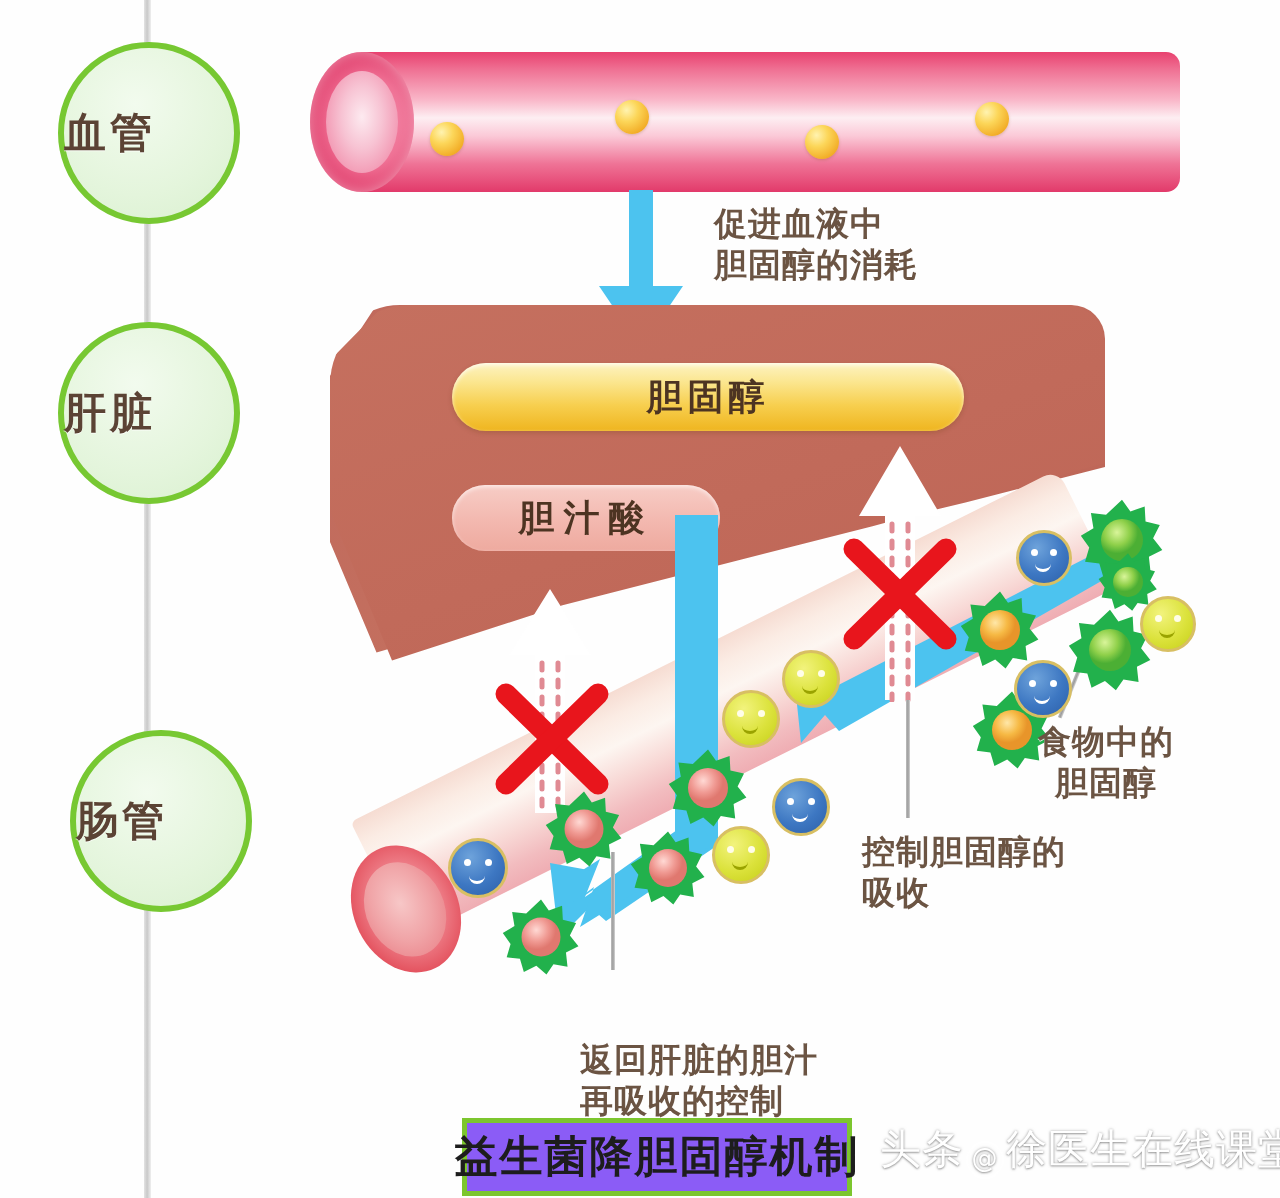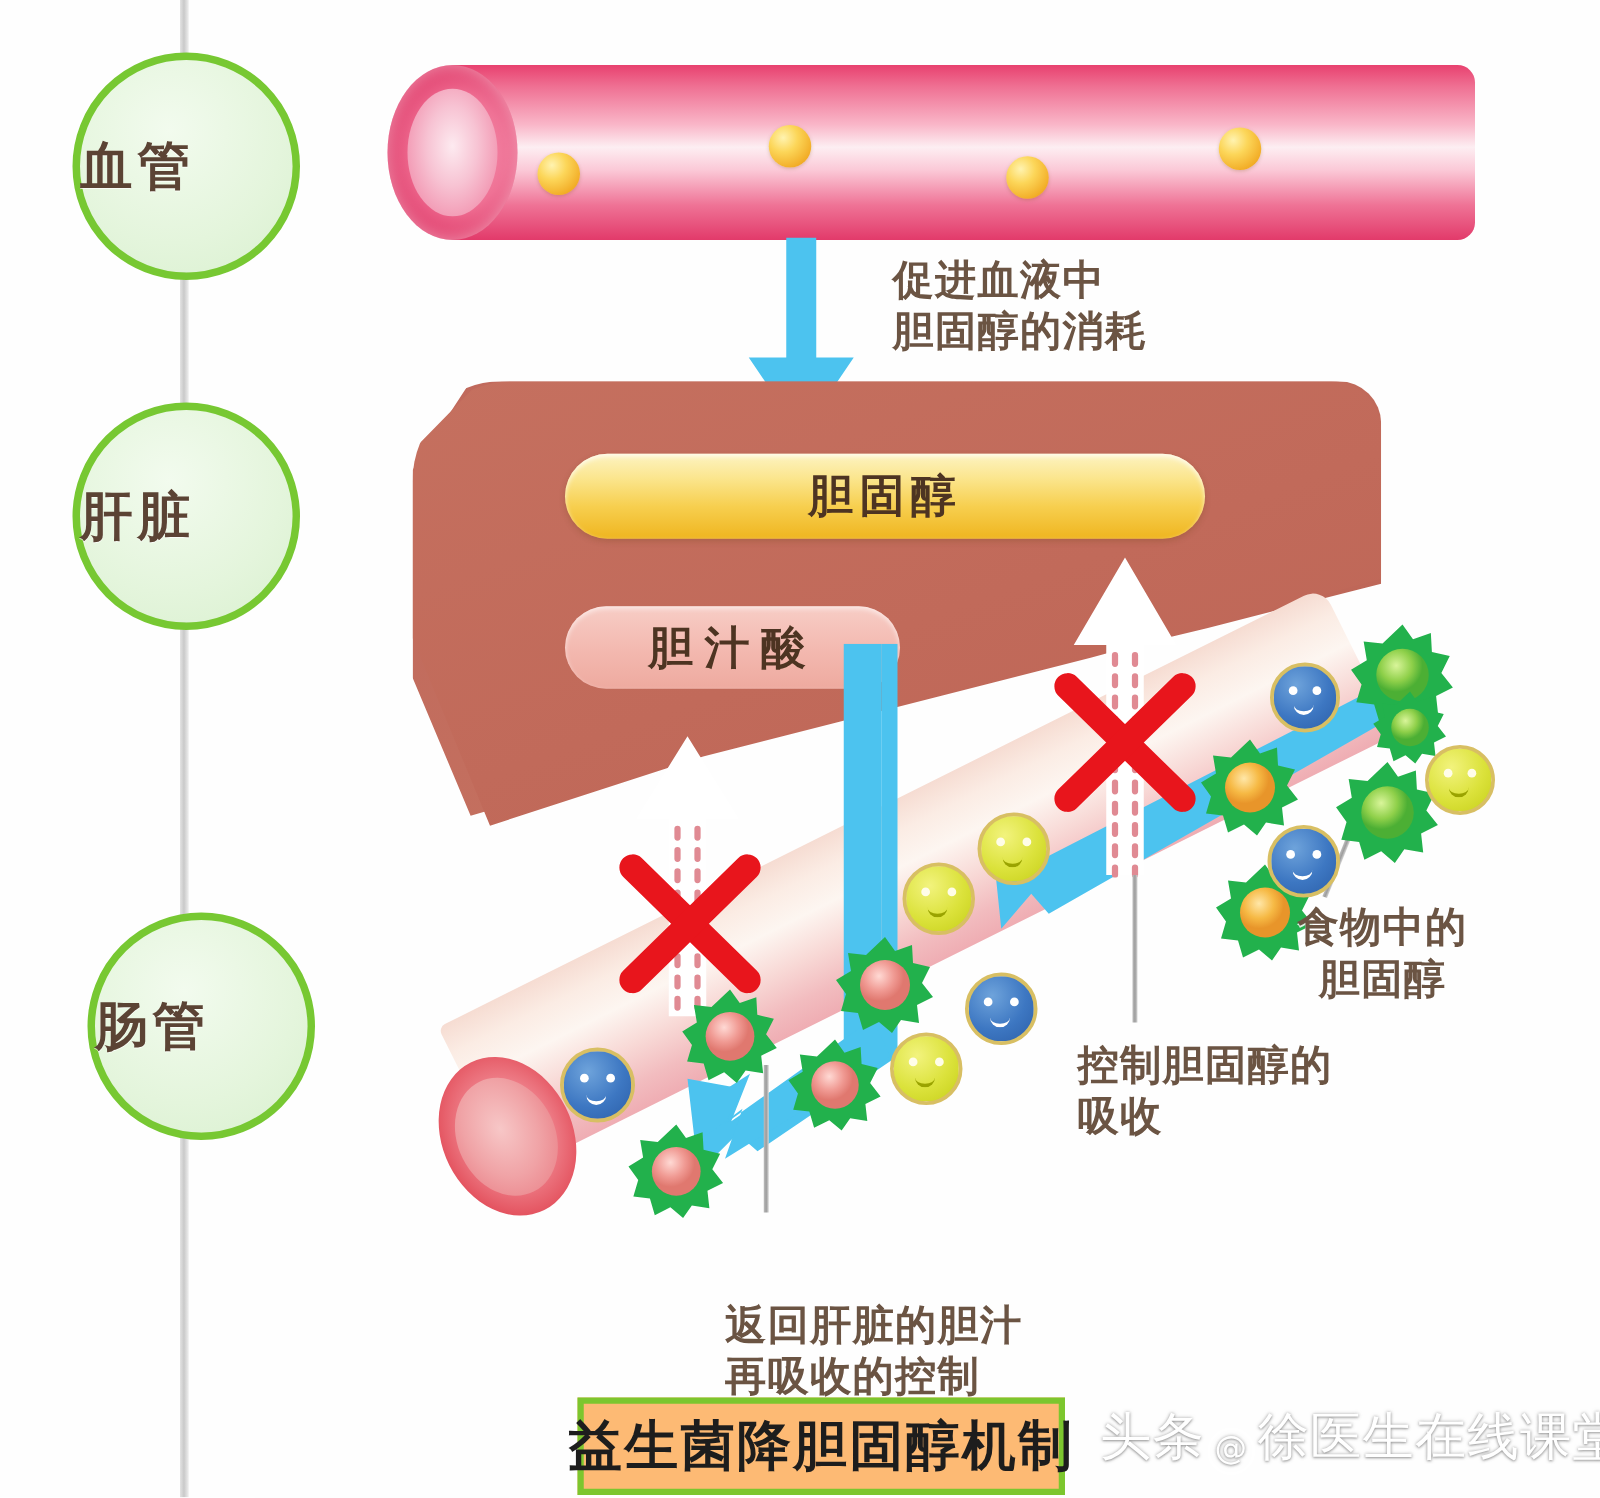--- a/index.html
+++ b/index.html
@@ -134,21 +134,21 @@
   .cap-text{
     position:absolute;font-size:33px;font-weight:700;color:#6b5443;
     line-height:1.24;letter-spacing:1px;
     text-shadow:0 1px 0 rgba(255,255,255,.85);
     white-space:pre-line;
   }
 
   
   .title-box{
     position:absolute;left:462px;top:1118px;width:390px;height:78px;
-    border:5px solid #7cc62e;background:#fdba74;box-sizing:border-box;
+    border:5px solid #7cc62e;background:#8b5cf6;box-sizing:border-box;
     display:flex;align-items:center;justify-content:center;
   }
   .title-box span{font-size:43px;font-weight:700;color:#1d1d1d;letter-spacing:2px;white-space:nowrap;}
 
   .watermark{
     position:absolute;left:880px;top:1122px;
     font-size:41px;color:#ffffff;font-weight:400;letter-spacing:1px;
     text-shadow:0 0 3px rgba(120,120,120,.55),0 1px 2px rgba(80,80,80,.5);
     white-space:nowrap;
   }

